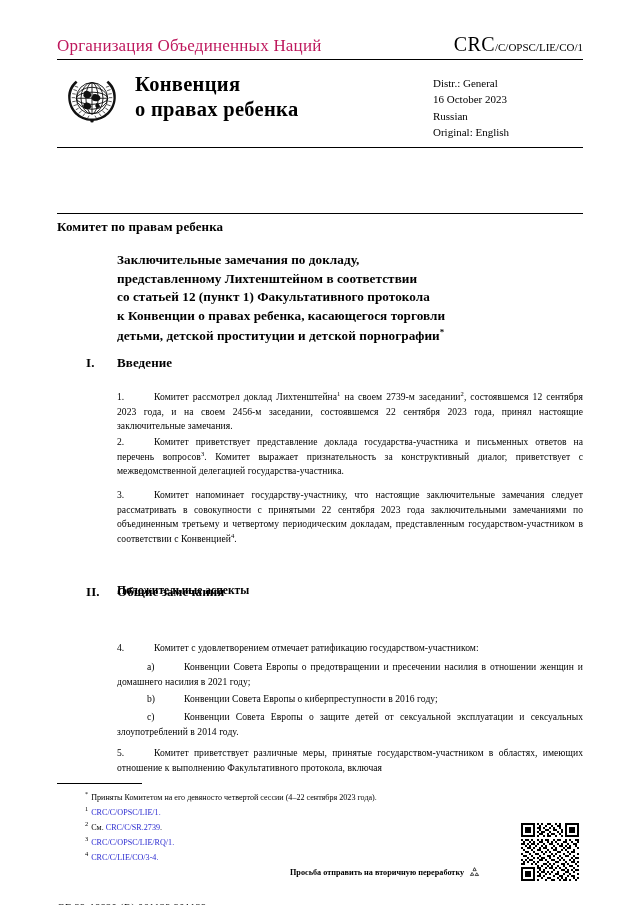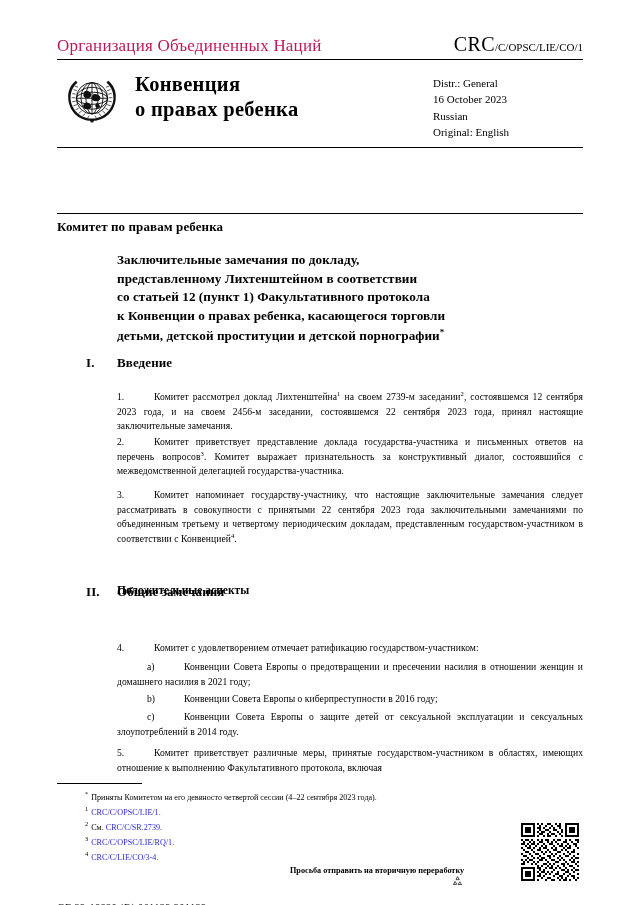--- a/index.html
+++ b/index.html
@@ -226,23 +226,22 @@
     white-space: nowrap;
     margin-top: 36px;
   }
   .recycle-note {
     position: absolute;
     left: 290px;
     top: 866px;
     font-size: 8.2px;
     font-weight: bold;
     display: flex;
-    align-items: flex-end;
+    align-items: center;
     white-space: nowrap;
-    flex-direction: column;
   }
   .recycle-icon {
     margin-left: 4px;
     width: 13px;
     height: 13px;
   }
   .qr {
     position: absolute;
     left: 521px;
     top: 823px;
@@ -328,21 +327,21 @@
 
   <div class="section-head" style="top:355px;">
     <span class="numeral">I.</span><span>Введение</span>
   </div>
 
   <div class="para" style="top:390px;">
     <span class="num">1.</span><span>Комитет рассмотрел доклад Лихтенштейна</span><sup>1</sup><span> на своем 2739-м заседании</span><sup>2</sup><span>, состоявшемся 12 сентября 2023 года, и на своем 2456-м заседании, состоявшемся 22 сентября 2023 года, принял настоящие заключительные замечания.</span>
   </div>
 
   <div class="para" style="top:435px;">
-    <span class="num">2.</span><span>Комитет приветствует представление доклада государства-участника и письменных ответов на перечень вопросов</span><sup>3</sup><span>. Комитет выражает признательность за конструктивный диалог, состоявшийся с межведомственной делегацией государства-участника.</span>
+    <span class="num">2.</span><span>Комитет приветствует представление доклада государства-участника и письменных ответов на перечень вопросов</span><sup>3</sup><span>. Комитет выражает признательность за конструктивный диалог, приветствует с межведомственной делегацией государства-участника.</span>
   </div>
 
   <div class="para" style="top:488px;">
     <span class="num">3.</span><span>Комитет напоминает государству-участнику, что настоящие заключительные замечания следует рассматривать в совокупности с принятыми 22 сентября 2023 года заключительными замечаниями по объединенным третьему и четвертому периодическим докладам, представленным государством-участником в соответствии с Конвенцией</span><sup>4</sup><span>.</span>
   </div>
 
   <div class="section-head" style="top:584px;">
     <span class="numeral">II.</span><span>Общие замечания</span>
   </div>
 

